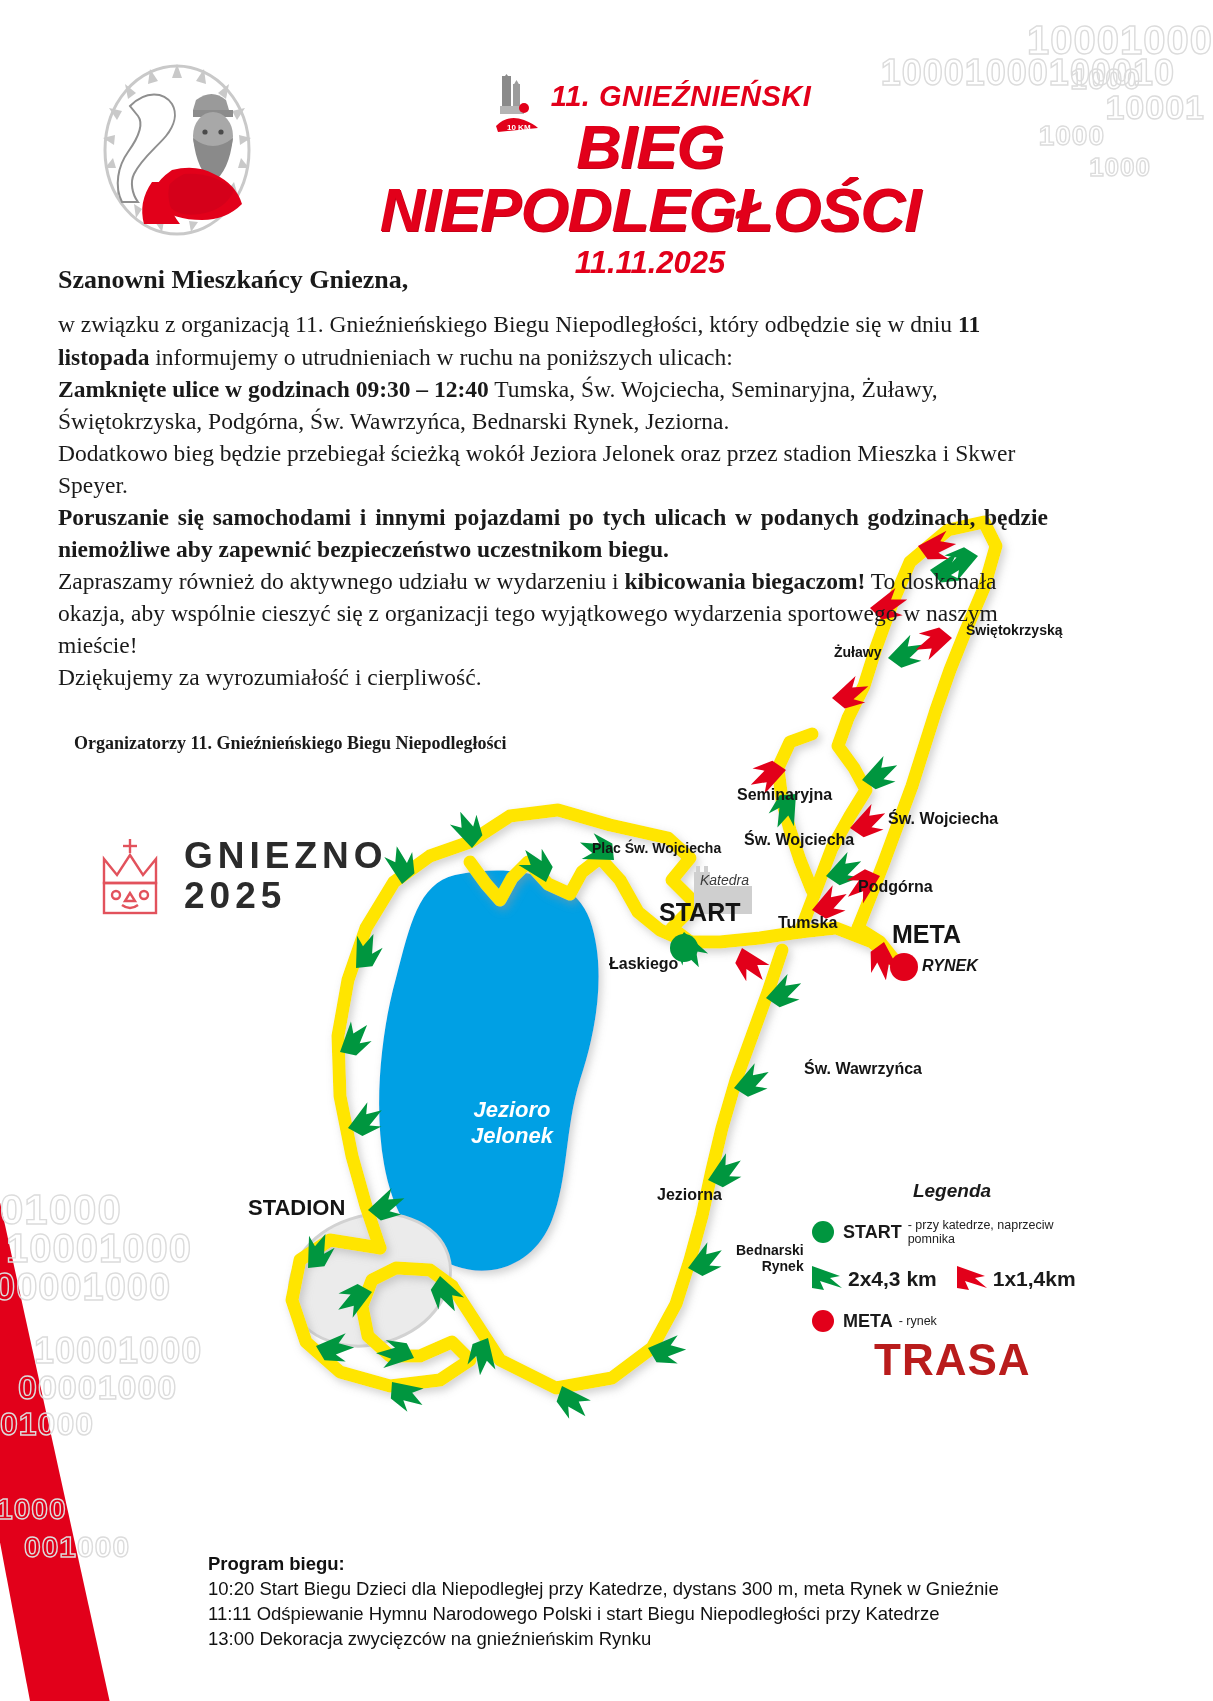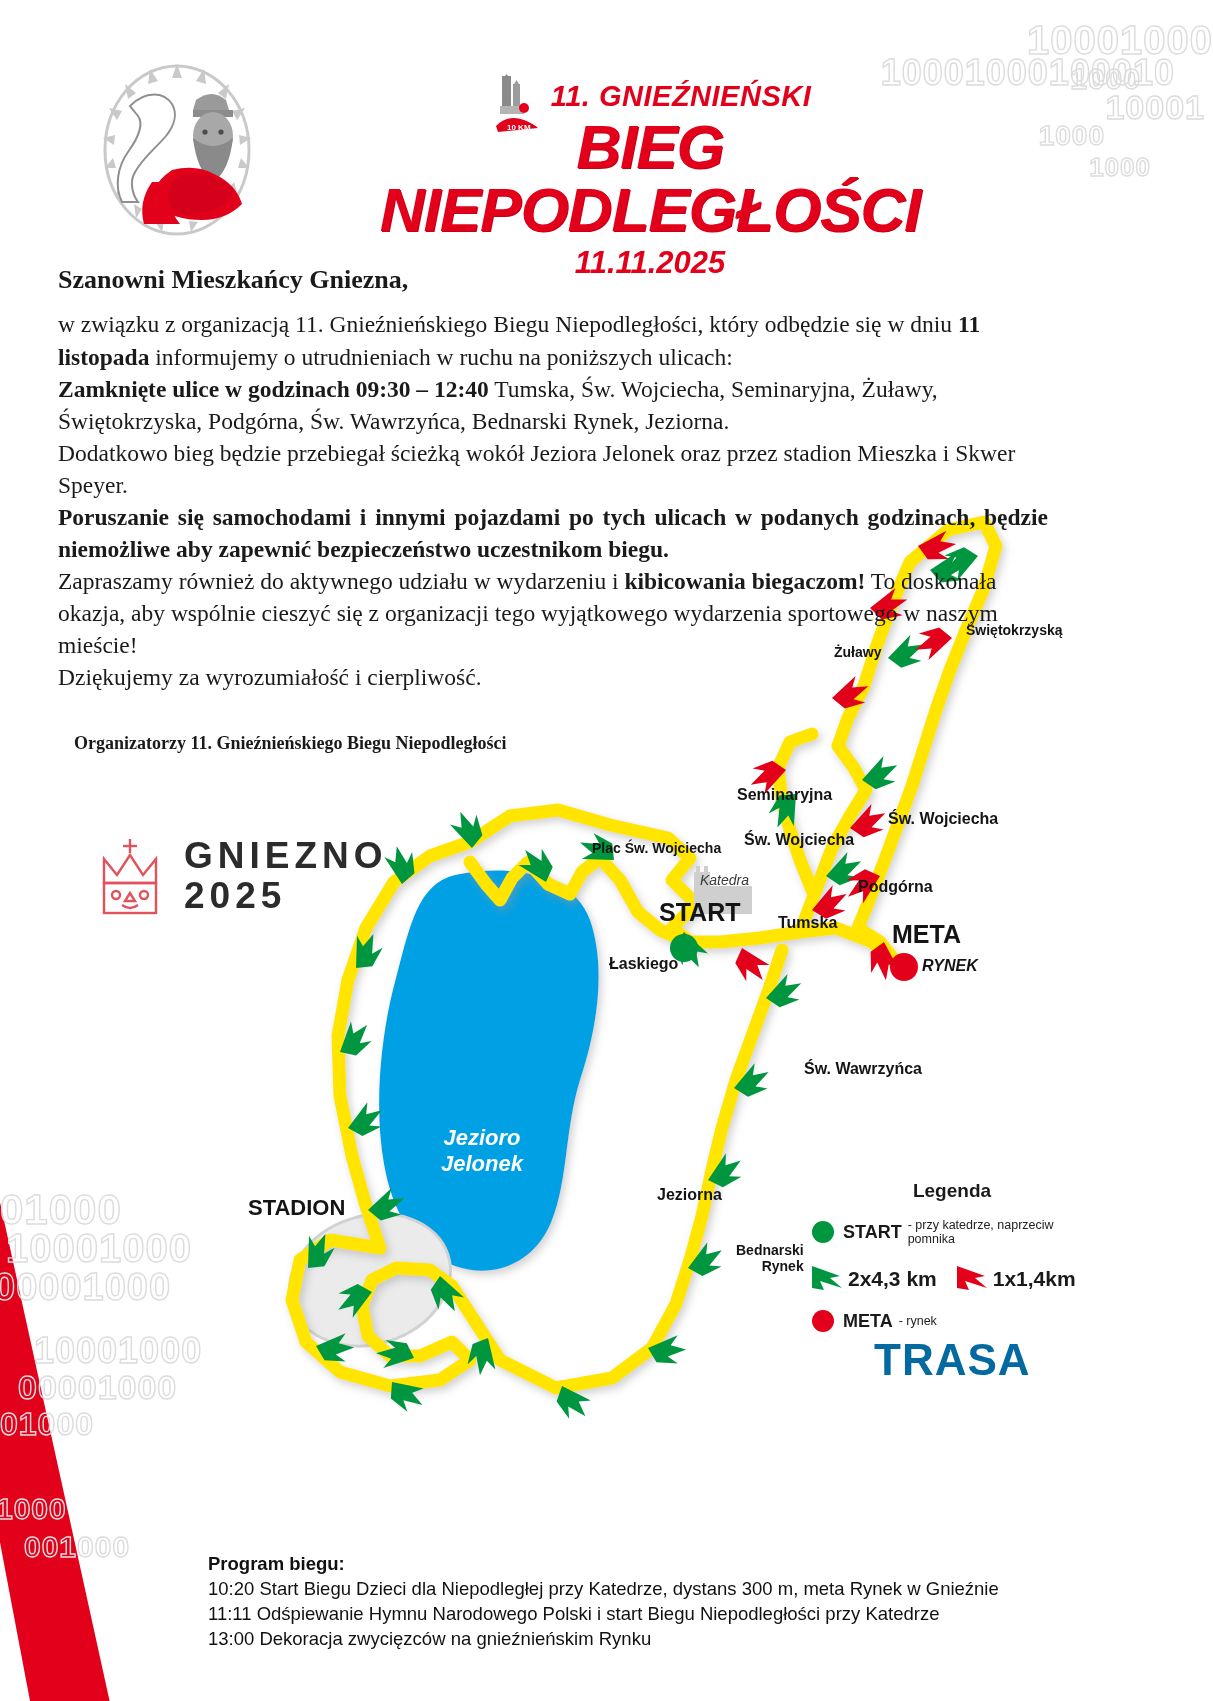--- a/index.html
+++ b/index.html
@@ -114,27 +114,27 @@
   .lbl-lg { font-size: 22px; }
   .lbl-xl { font-size: 25px; }
   .lbl-it { font-style: italic; }
   .lbl-katedra {
     font-size: 14px; font-style: italic; font-weight: 400; color: #3a3a3a;
   }
 
   .trasa {
     position: absolute; left: 874px; top: 1335px; z-index: 7;
     font-family: "Liberation Sans", sans-serif;
-    font-weight: 700; font-size: 44px; color: #0369a1; letter-spacing: 1px;
+    font-weight: 700; font-size: 44px; color: #b91c1c; letter-spacing: 1px;
   }
 
   
   .legend { position: absolute; left: 812px; top: 1180px; width: 270px; z-index: 7;
             font-family: "Liberation Sans", sans-serif; }
-  .legend-title { font-weight: 700; font-size: 19px; text-align: center; margin-left: 10px; }
+  .legend-title { font-weight: 700; font-size: 19px; text-align: center; margin-left: 10px; font-style: italic; }
   .leg-row { display: flex; align-items: center; margin-top: 16px; }
   .leg-dot { width: 22px; height: 22px; border-radius: 50%; flex: none; }
   .leg-dot.start { background: #00963f; }
   .leg-dot.meta  { background: #e2001a; }
   .leg-name { font-weight: 700; font-size: 18px; margin-left: 9px; }
   .leg-desc { font-size: 12.5px; margin-left: 6px; color: #222; }
   .leg-arrows { display: flex; align-items: center; margin-top: 18px; gap: 2px; }
   .leg-arrow-txt { font-weight: 700; font-size: 21px; }
   .leg-gap { width: 16px; }
 
@@ -481,21 +481,21 @@
   <div class="map-label lbl-xl" style="left:892px; top:440px;">META</div>
   <div class="map-label lbl-md lbl-it" style="left:922px; top:477px;">RYNEK</div>
   <div class="map-label lbl-md" style="left:778px; top:434px;">Tumska</div>
   <div class="map-label lbl-md" style="left:609px; top:475px;">Łaskiego</div>
   <div class="map-label lbl-md" style="left:804px; top:580px;">Św. Wawrzyńca</div>
   <div class="map-label lbl-md" style="left:657px; top:706px;">Jeziorna</div>
   <div class="map-label lbl-sm" style="left:736px; top:762px; text-align:right; line-height:1.15;">
     <div>Bednarski</div>
     <div>Rynek</div>
   </div>
-  <div class="map-label lbl-lg lbl-it" style="left:441px; top:617px; color:#ffffff; text-align:center; line-height:1.18;margin-top:28px;">
+  <div class="map-label lbl-lg lbl-it" style="left:471px; top:617px; color:#ffffff; text-align:center; line-height:1.18;">
     <div>Jezioro</div>
     <div>Jelonek</div>
   </div>
   <div class="map-label lbl-lg" style="left:248px; top:715px;">STADION</div>
 </div>
 
 <div class="trasa">TRASA</div>
 
 <div class="legend">
   <div class="legend-title">Legenda</div>

